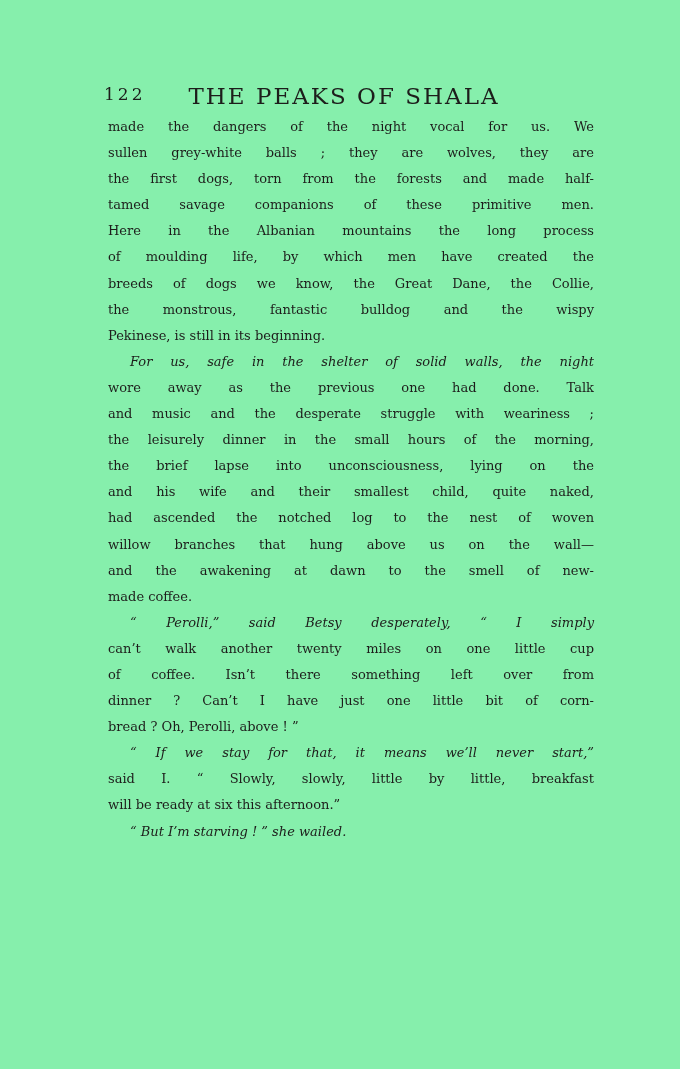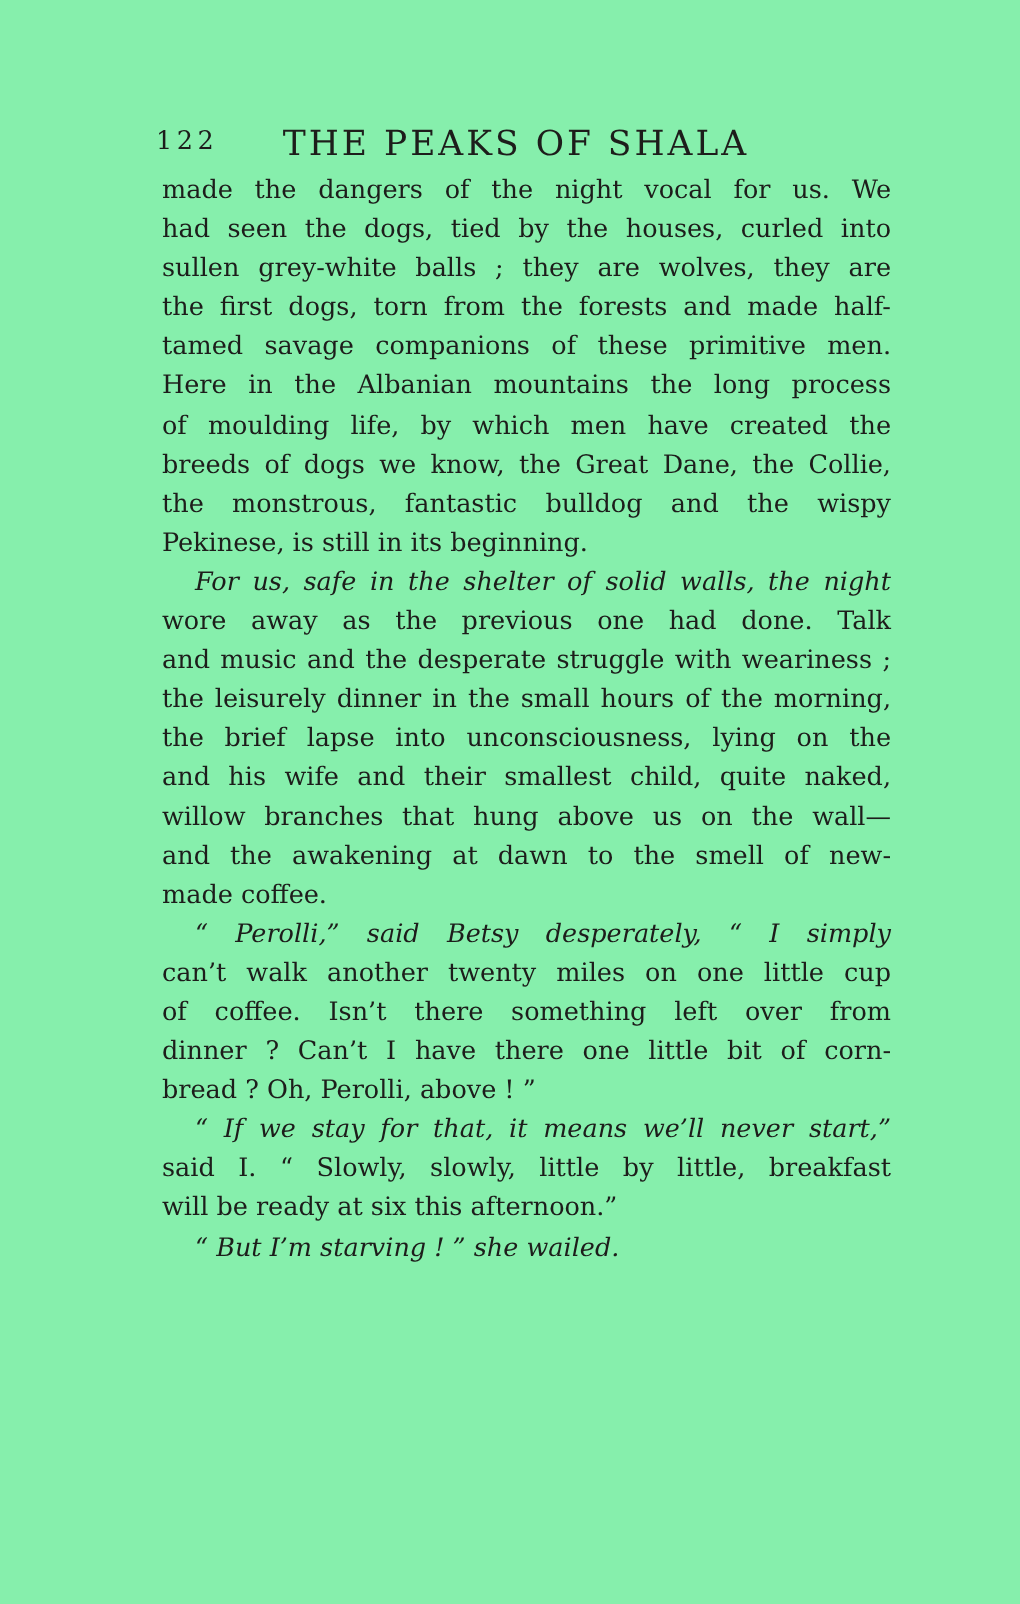--- a/index.html
+++ b/index.html
@@ -29,21 +29,21 @@
     width: 680px;
     text-align: center;
     font-size: 23px;
     letter-spacing: 2px;
   }
   .text-block {
     position: absolute;
     left: 108px;
     top: 114px;
     width: 486px;
-    font-size: 17px;
+    font-size: 13px;
     line-height: 26.1px;
   }
   .para {
     margin: 0;
   }
   .line {
     text-align: justify;
     text-align-last: justify;
   }
   .line.last {
@@ -57,46 +57,46 @@
 </style>
 </head>
 <body>
 
 <div class="page" style="background: #86efac; color: rgb(29, 29, 27);">
   <div class="page-number">122</div>
   <div class="page-title">THE PEAKS OF SHALA</div>
   <div class="text-block">
       <div class="para">
         <div class="line">made the dangers of the night vocal for us.  We</div>
-        <div class="line">had seen the dogs, tied by the houses, curled into</div>
         <div class="line">sullen grey-white balls ;  they are wolves, they are</div>
         <div class="line">the first dogs, torn from the forests and made half-</div>
         <div class="line">tamed savage companions of these primitive men.</div>
         <div class="line">Here in the Albanian mountains the long process</div>
         <div class="line">of moulding life, by which men have created the</div>
         <div class="line">breeds of dogs we know, the Great Dane, the Collie,</div>
         <div class="line">the monstrous, fantastic bulldog and the wispy</div>
         <div class="line last">Pekinese, is still in its beginning.</div>
       </div>
       <div class="para">
         <div class="line indent">For us, safe in the shelter of solid walls, the night</div>
         <div class="line">wore away as the previous one had done.  Talk</div>
         <div class="line">and music and the desperate struggle with weariness ;</div>
         <div class="line">the leisurely dinner in the small hours of the morning,</div>
         <div class="line">the brief lapse into unconsciousness, lying on the</div>
         <div class="line">and his wife and their smallest child, quite naked,</div>
+        <div class="line">had ascended the notched log to the nest of woven</div>
         <div class="line">willow branches that hung above us on the wall—</div>
         <div class="line">and the awakening at dawn to the smell of new-</div>
         <div class="line last">made coffee.</div>
       </div>
       <div class="para">
         <div class="line indent">“ Perolli,” said Betsy desperately, “ I simply</div>
         <div class="line">can’t walk another twenty miles on one little cup</div>
         <div class="line">of coffee.  Isn’t there something left over from</div>
-        <div class="line">dinner ?  Can’t I have there one little bit of corn-</div>
+        <div class="line">dinner ?  Can’t I have just one little bit of corn-</div>
         <div class="line last">bread ?  Oh, Perolli, above ! ”</div>
       </div>
       <div class="para">
         <div class="line indent">“ If we stay for that, it means we’ll never start,”</div>
         <div class="line">said I.  “ Slowly, slowly, little by little, breakfast</div>
         <div class="line last">will be ready at six this afternoon.”</div>
       </div>
       <div class="para">
         <div class="line last indent">“ But I’m starving ! ” she wailed.</div>
       </div>

